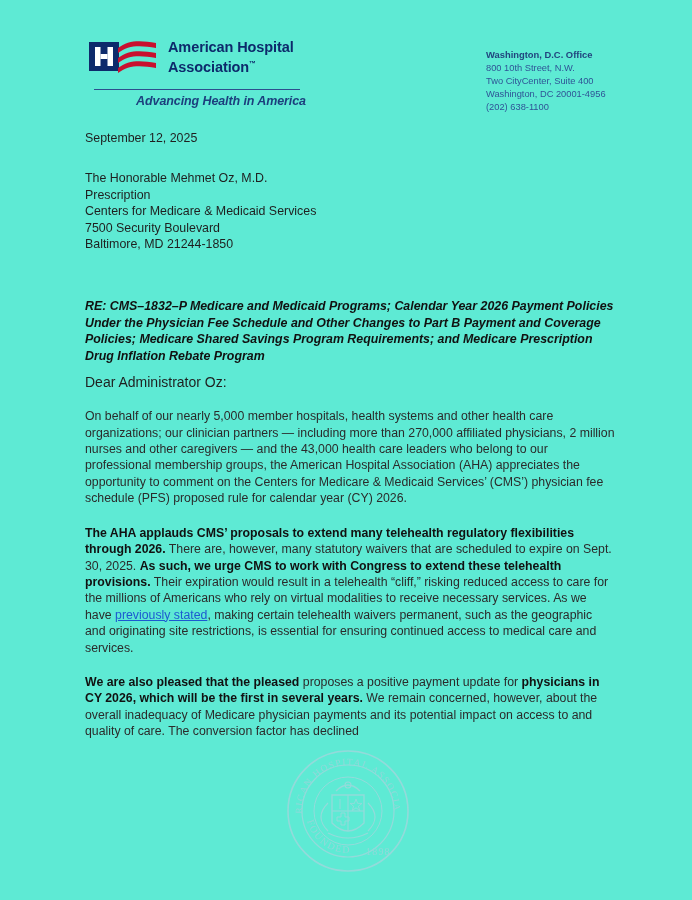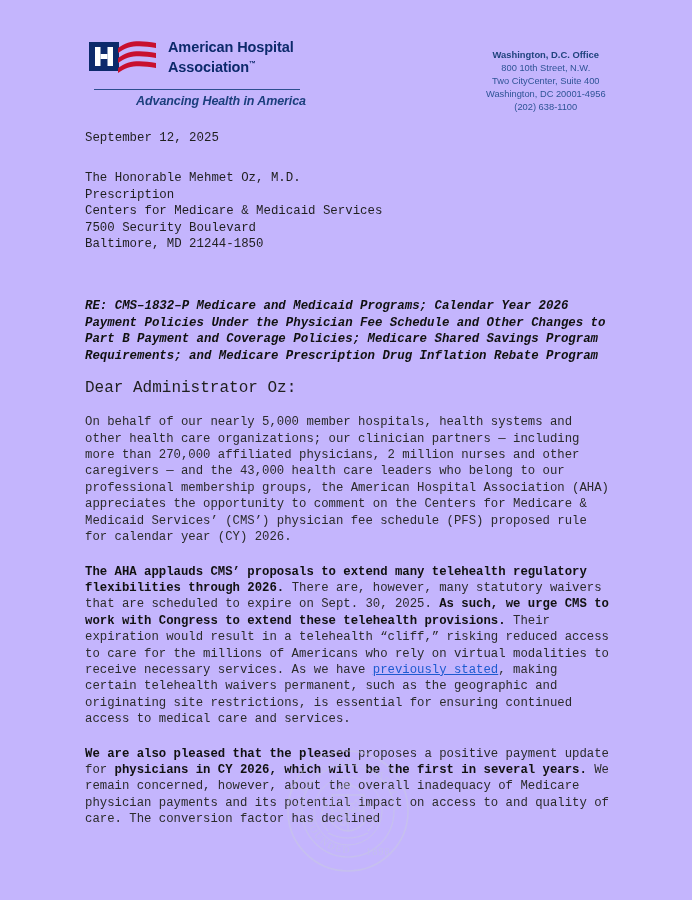--- a/index.html
+++ b/index.html
@@ -4,21 +4,21 @@
 <style>
   html, body {
     margin: 0;
     padding: 0;
     background: #ffffff;
   }
   .page {
     position: relative;
     width: 692px;
     height: 900px;
-    background: #c4b5fd;
+    background: #5eead4;
     overflow: hidden;
     font-family: "Liberation Sans", sans-serif;
     color: #000000;
   }
 
   
   .letterhead {
     position: absolute;
     top: 38px;
     left: 0;
@@ -75,39 +75,37 @@
   }
 
   
   .office-block {
     position: absolute;
     left: 486px;
     top: 10px;
     color: #2f5496;
     font-size: 9.3px;
     line-height: 13.2px;
-    text-align: center;
   }
   .office-block .office-title {
     font-weight: bold;
     color: #21447e;
     font-size: 9.4px;
     padding-bottom: 0.5px;
   }
 
   
   .body-area {
     position: absolute;
     left: 85px;
     top: 130px;
     width: 530px;
     font-size: 12.3px;
     line-height: 16.3px;
     color: #2b2b2b;
-    font-family: Liberation Mono, monospace;
   }
   .date-line {
     color: #1f1f1f;
     font-size: 12.4px;
   }
   .recipient {
     margin-top: 24px;
     font-size: 12.4px;
     line-height: 16.4px;
     color: #1f1f1f;
@@ -117,22 +115,22 @@
   .subject {
     margin-top: 46px;
     font-weight: bold;
     font-style: italic;
     font-size: 12.4px;
     line-height: 16.4px;
     color: #111111;
   }
 
   .salutation {
-    margin-top: 16px;
-    font-size: 16px;
+    margin-top: 10px;
+    font-size: 14px;
     color: #1f1f1f;
   }
 
   .para {
     margin-top: 18px;
     font-size: 12.3px;
     line-height: 16.4px;
     text-align: left;
     color: #2b2b2b;
   }

